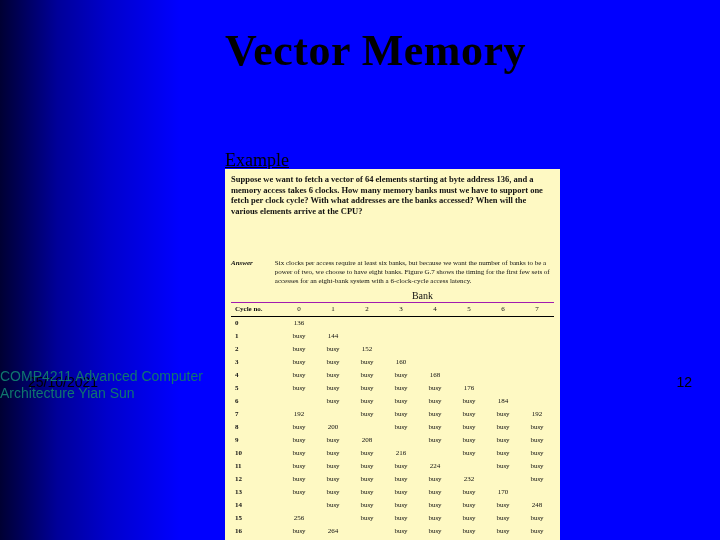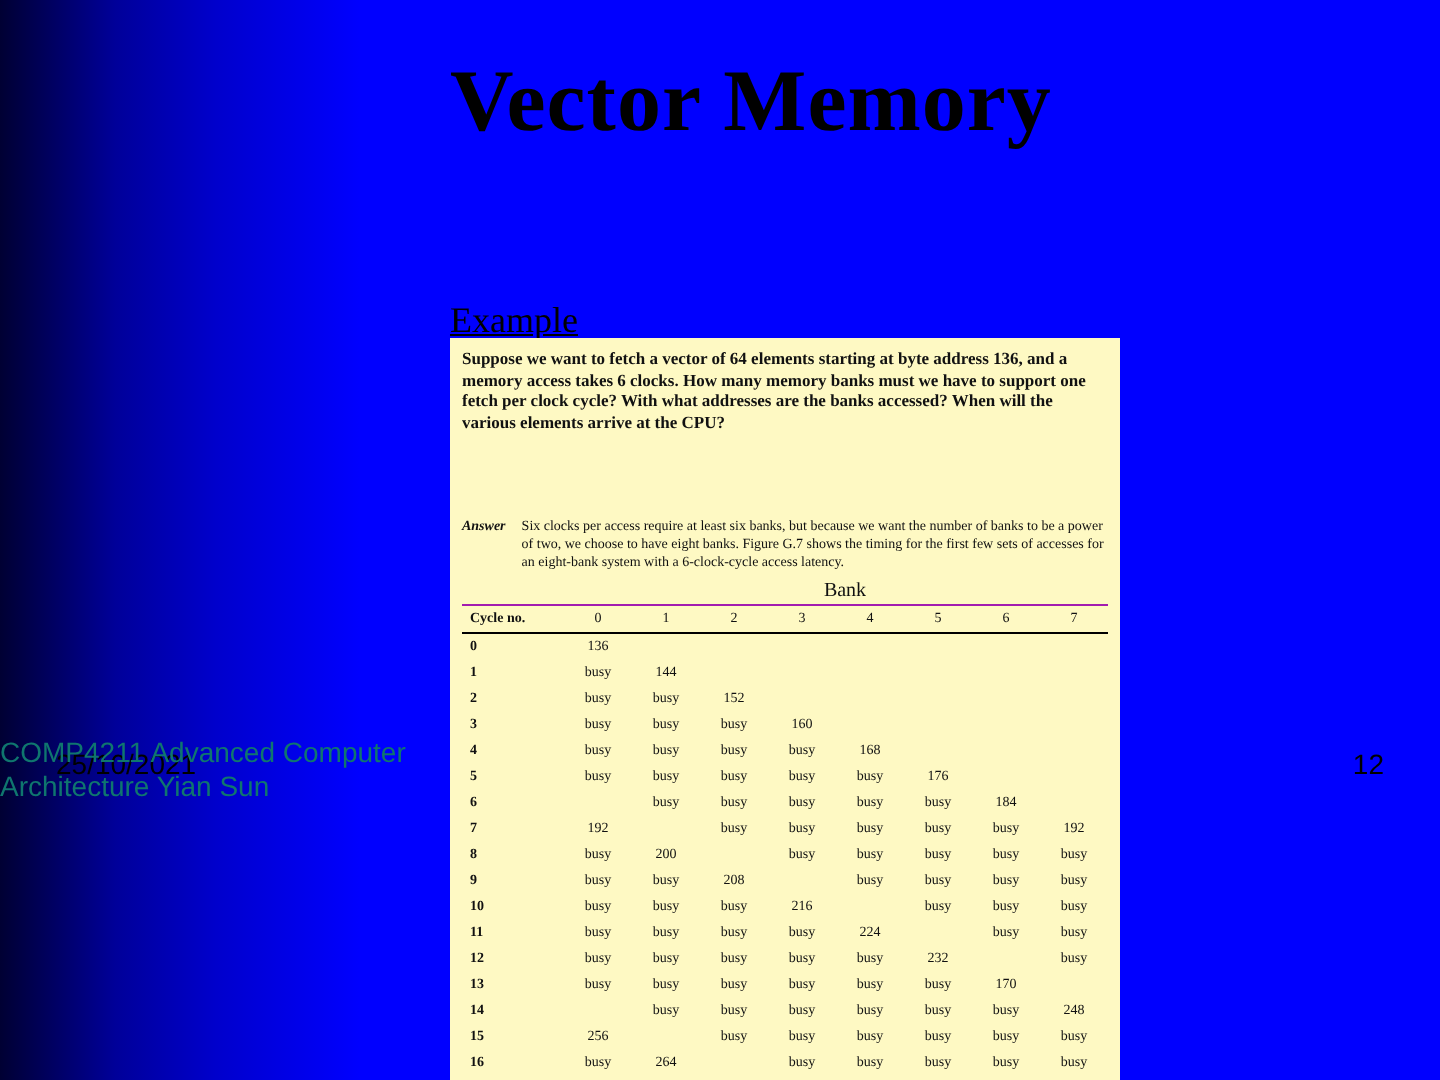--- a/index.html
+++ b/index.html
@@ -43,21 +43,21 @@
     color: #111;
   }
   .question {
     font-size: 8.5px;
     line-height: 1.25;
     font-weight: bold;
     margin-bottom: 4px;
   }
   .answer-row {
     display: flex;
-    gap: 8px;
+    gap: 22px;
     font-size: 7px;
     line-height: 1.3;
     margin-bottom: 4px;
     margin-top: 42px;
   }
   .answer-label { font-style: italic; font-weight: bold; flex: 0 0 auto; }
   .answer-text { flex: 1 1 auto; }
   .bank-header {
     text-align: center;
     font-size: 10px;

